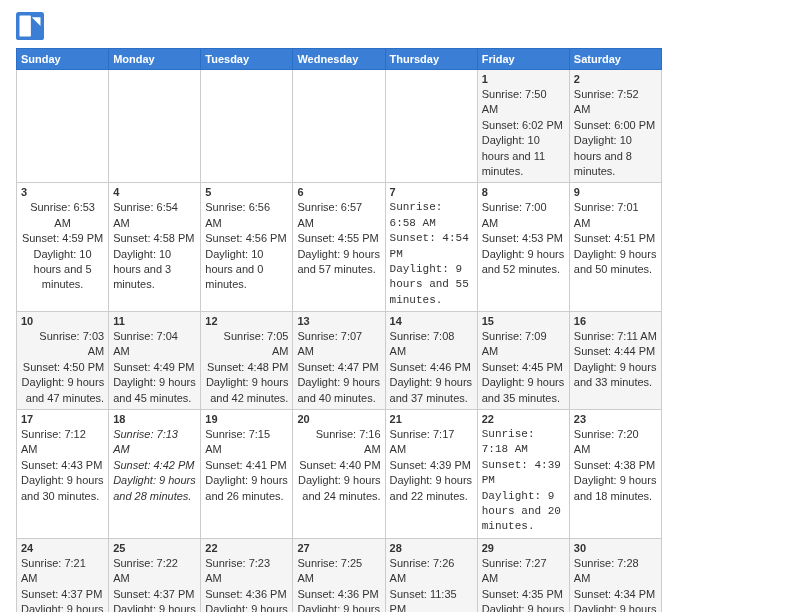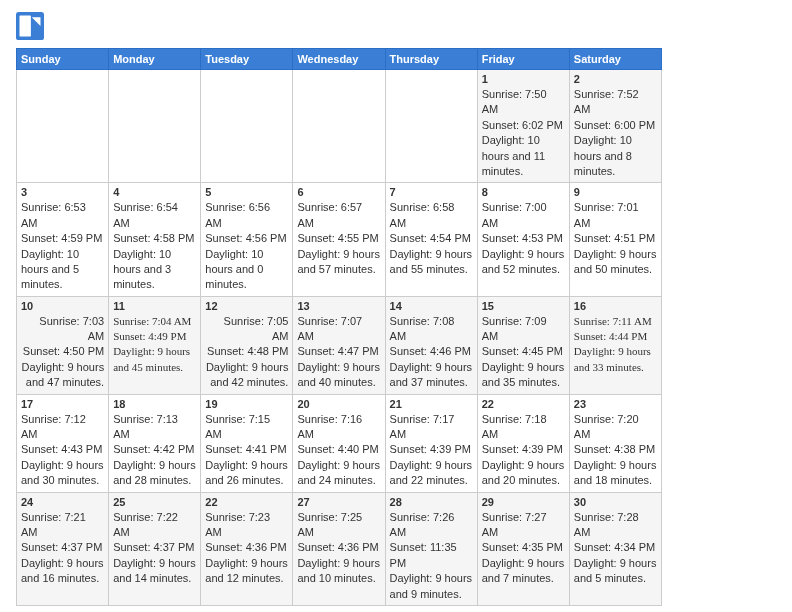--- a/index.html
+++ b/index.html
@@ -151,21 +151,21 @@
           <td>
             <span class="day-number">2</span>
             <div class="day-info" style="white-space: pre-line;">Sunrise: 7:52 AM
 Sunset: 6:00 PM
 Daylight: 10 hours and 8 minutes.</div>
           </td>
         </tr>
         <tr>
           <td>
             <span class="day-number">3</span>
-            <div class="day-info" style="white-space: pre-line;">Sunrise: 6:53 AM
+            <div class="day-info" style="white-space: pre-line; text-align: center;">Sunrise: 6:53 AM
 Sunset: 4:59 PM
 Daylight: 10 hours and 5 minutes.</div>
           </td>
           <td>
             <span class="day-number">4</span>
             <div class="day-info" style="white-space: pre-line;">Sunrise: 6:54 AM
 Sunset: 4:58 PM
 Daylight: 10 hours and 3 minutes.</div>
           </td>
           <td>
@@ -175,21 +175,21 @@
 Daylight: 10 hours and 0 minutes.</div>
           </td>
           <td>
             <span class="day-number">6</span>
             <div class="day-info" style="white-space: pre-line;">Sunrise: 6:57 AM
 Sunset: 4:55 PM
 Daylight: 9 hours and 57 minutes.</div>
           </td>
           <td>
             <span class="day-number">7</span>
-            <div class="day-info" style="white-space: pre-line;">Sunrise: 6:58 AM
+            <div class="day-info" style="white-space: pre-line; font-family: Liberation Mono, monospace;">Sunrise: 6:58 AM
 Sunset: 4:54 PM
 Daylight: 9 hours and 55 minutes.</div>
           </td>
           <td>
             <span class="day-number">8</span>
             <div class="day-info" style="white-space: pre-line;">Sunrise: 7:00 AM
 Sunset: 4:53 PM
 Daylight: 9 hours and 52 minutes.</div>
           </td>
           <td>
@@ -201,21 +201,21 @@
         </tr>
         <tr>
           <td>
             <span class="day-number">10</span>
             <div class="day-info" style="white-space: pre-line; text-align: right;">Sunrise: 7:03 AM
 Sunset: 4:50 PM
 Daylight: 9 hours and 47 minutes.</div>
           </td>
           <td>
             <span class="day-number">11</span>
-            <div class="day-info" style="white-space: pre-line; font-family: Liberation Serif, serif;">Sunrise: 7:04 AM
+            <div class="day-info" style="white-space: pre-line;">Sunrise: 7:04 AM
 Sunset: 4:49 PM
 Daylight: 9 hours and 45 minutes.</div>
           </td>
           <td>
             <span class="day-number">12</span>
             <div class="day-info" style="white-space: pre-line; text-align: right;">Sunrise: 7:05 AM
 Sunset: 4:48 PM
 Daylight: 9 hours and 42 minutes.</div>
           </td>
           <td>
@@ -231,59 +231,59 @@
 Daylight: 9 hours and 37 minutes.</div>
           </td>
           <td>
             <span class="day-number">15</span>
             <div class="day-info" style="white-space: pre-line;">Sunrise: 7:09 AM
 Sunset: 4:45 PM
 Daylight: 9 hours and 35 minutes.</div>
           </td>
           <td>
             <span class="day-number">16</span>
-            <div class="day-info" style="white-space: pre-line; font-family: Liberation Serif, serif;">Sunrise: 7:11 AM
+            <div class="day-info" style="white-space: pre-line;">Sunrise: 7:11 AM
 Sunset: 4:44 PM
 Daylight: 9 hours and 33 minutes.</div>
           </td>
         </tr>
         <tr>
           <td>
             <span class="day-number">17</span>
             <div class="day-info" style="white-space: pre-line;">Sunrise: 7:12 AM
 Sunset: 4:43 PM
 Daylight: 9 hours and 30 minutes.</div>
           </td>
           <td>
             <span class="day-number">18</span>
-            <div class="day-info" style="white-space: pre-line;">Sunrise: 7:13 AM
+            <div class="day-info" style="white-space: pre-line; font-style: italic;">Sunrise: 7:13 AM
 Sunset: 4:42 PM
 Daylight: 9 hours and 28 minutes.</div>
           </td>
           <td>
             <span class="day-number">19</span>
             <div class="day-info" style="white-space: pre-line;">Sunrise: 7:15 AM
 Sunset: 4:41 PM
 Daylight: 9 hours and 26 minutes.</div>
           </td>
           <td>
             <span class="day-number">20</span>
-            <div class="day-info" style="white-space: pre-line;">Sunrise: 7:16 AM
+            <div class="day-info" style="white-space: pre-line; text-align: right;">Sunrise: 7:16 AM
 Sunset: 4:40 PM
 Daylight: 9 hours and 24 minutes.</div>
           </td>
           <td>
             <span class="day-number">21</span>
             <div class="day-info" style="white-space: pre-line;">Sunrise: 7:17 AM
 Sunset: 4:39 PM
 Daylight: 9 hours and 22 minutes.</div>
           </td>
           <td>
             <span class="day-number">22</span>
-            <div class="day-info" style="white-space: pre-line;">Sunrise: 7:18 AM
+            <div class="day-info" style="white-space: pre-line; font-family: Liberation Mono, monospace;">Sunrise: 7:18 AM
 Sunset: 4:39 PM
 Daylight: 9 hours and 20 minutes.</div>
           </td>
           <td>
             <span class="day-number">23</span>
             <div class="day-info" style="white-space: pre-line;">Sunrise: 7:20 AM
 Sunset: 4:38 PM
 Daylight: 9 hours and 18 minutes.</div>
           </td>
         </tr>

